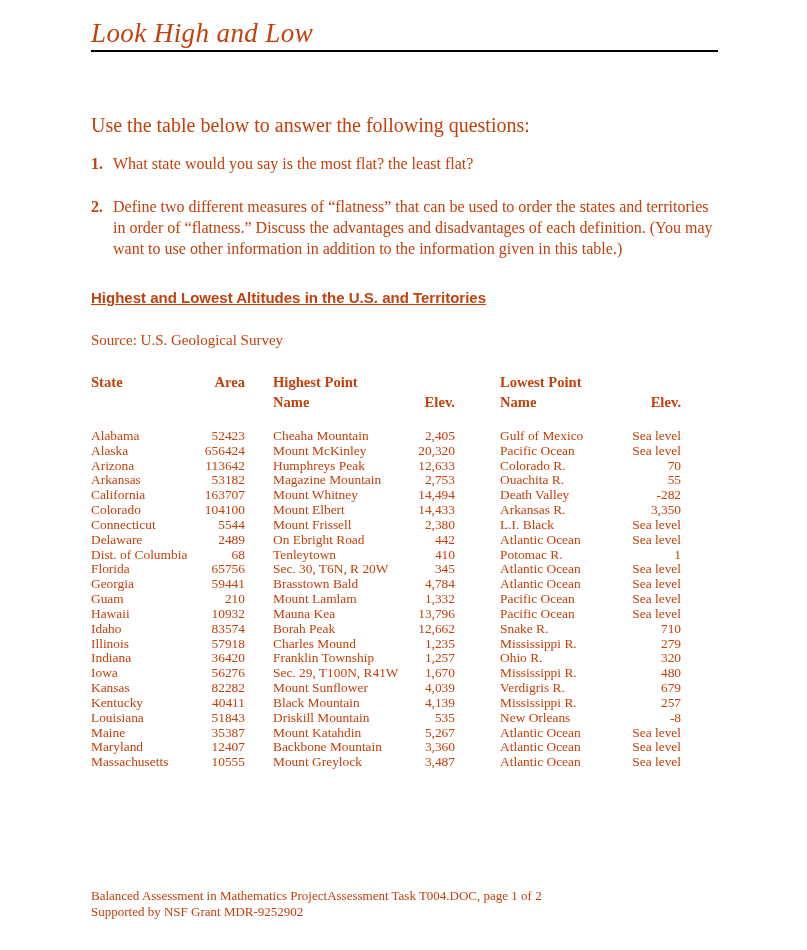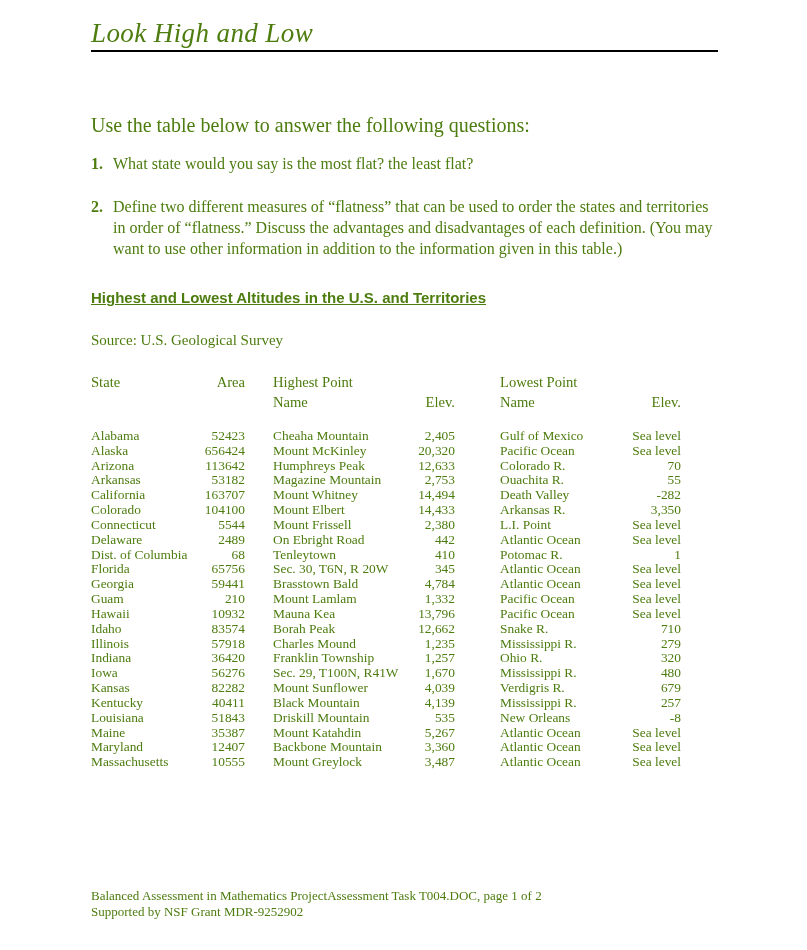--- a/index.html
+++ b/index.html
@@ -1,19 +1,19 @@
 <!DOCTYPE html>
 <html><head>
 <meta charset="utf-8">
 <style>
   * { margin:0; padding:0; box-sizing:border-box; }
   html,body { background:#ffffff; }
   body { width:807px; height:950px; }
   .page {
-    width:807px; height:950px; background:#ffffff; color:#4d7c0f;
+    width:807px; height:950px; background:#ffffff; color:#c2410c;
     padding:18px 89px 30px 91px;
     display:flex; flex-direction:column; overflow:hidden;
     font-family:"Liberation Serif", serif;
   }
   header.titlebar { border-bottom:2px solid #000; padding-bottom:2px; }
   h1.title {
     font-size:27px; font-weight:normal; font-style:italic;
     line-height:30px; letter-spacing:0.4px;
   }
   .intro { margin-top:63px; font-size:20px; line-height:21px; }
@@ -24,21 +24,21 @@
   .qtext { flex:1; }
   h2.section {
     margin-top:30px;
     font-family:"Liberation Sans", sans-serif;
     font-size:15px; font-weight:bold; text-decoration:underline;
   }
   .source { margin-top:24px; font-size:15px; line-height:20px; }
   .note { font-size:15px; line-height:20px; }
   table.alt { margin-top:22px; border-collapse:collapse; table-layout:fixed; width:590px; }
   table.alt th {
-    font-size:14.6px; line-height:20px; font-weight:normal;
+    font-size:14.6px; line-height:20px; font-weight:bold;
     text-align:left; padding:0; vertical-align:bottom; white-space:nowrap;
   }
   table.alt thead tr.sub th { padding-bottom:17px; }
   table.alt td {
     font-size:13.4px; line-height:14.83px; padding:0;
     white-space:nowrap; overflow:hidden;
   }
   .r { text-align:right !important; }
   .l { text-align:left; }
   .continued { margin-top:18px; margin-left:27px; font-size:13.5px; line-height:17px; }
@@ -165,21 +165,21 @@
           <td class="l">Arkansas R.</td>
           <td class="r">3,350</td>
         </tr>
         <tr>
           <td class="l">Connecticut</td>
           <td class="r">5544</td>
           <td class="l"></td>
           <td class="l">Mount Frissell</td>
           <td class="r">2,380</td>
           <td class="l"></td>
-          <td class="l">L.I. Point</td>
+          <td class="l">L.I. Black</td>
           <td class="r">Sea level</td>
         </tr>
         <tr>
           <td class="l">Delaware</td>
           <td class="r">2489</td>
           <td class="l"></td>
           <td class="l">On Ebright Road</td>
           <td class="r">442</td>
           <td class="l"></td>
           <td class="l">Atlantic Ocean</td>

